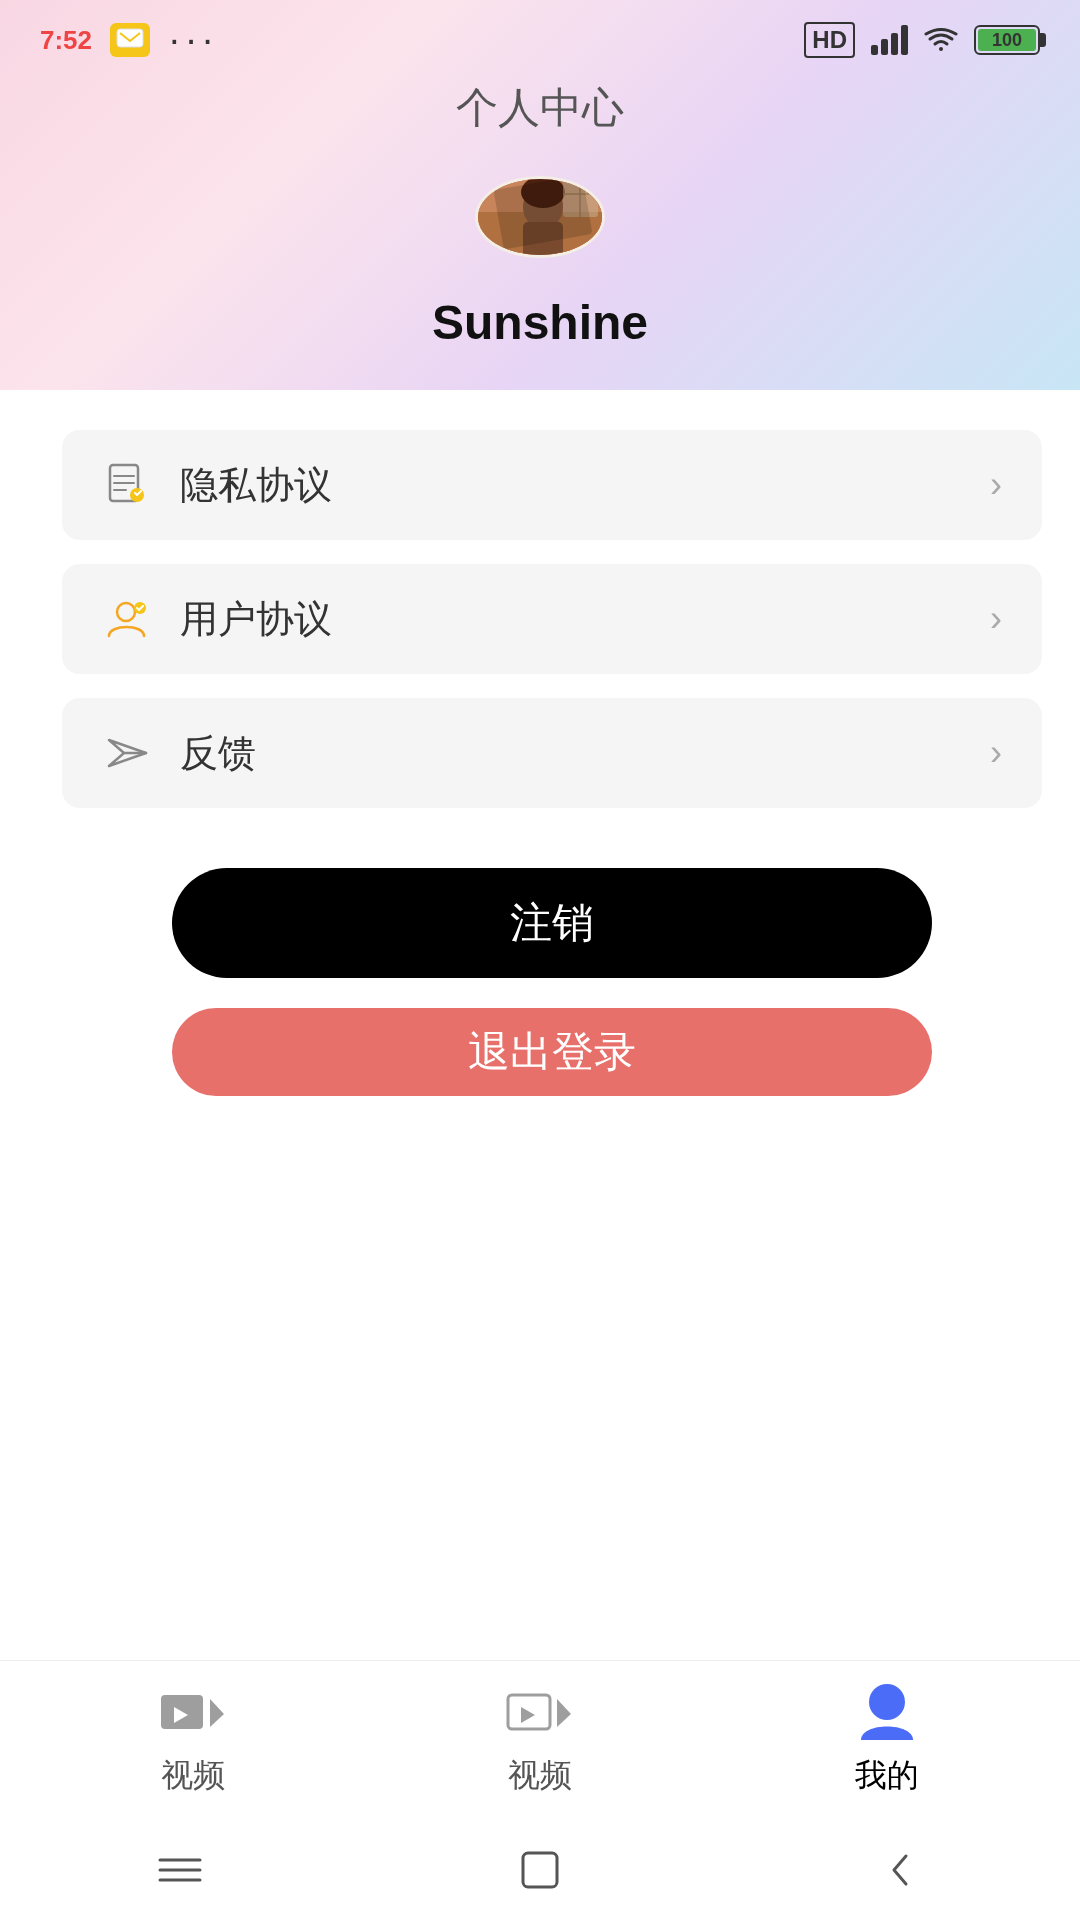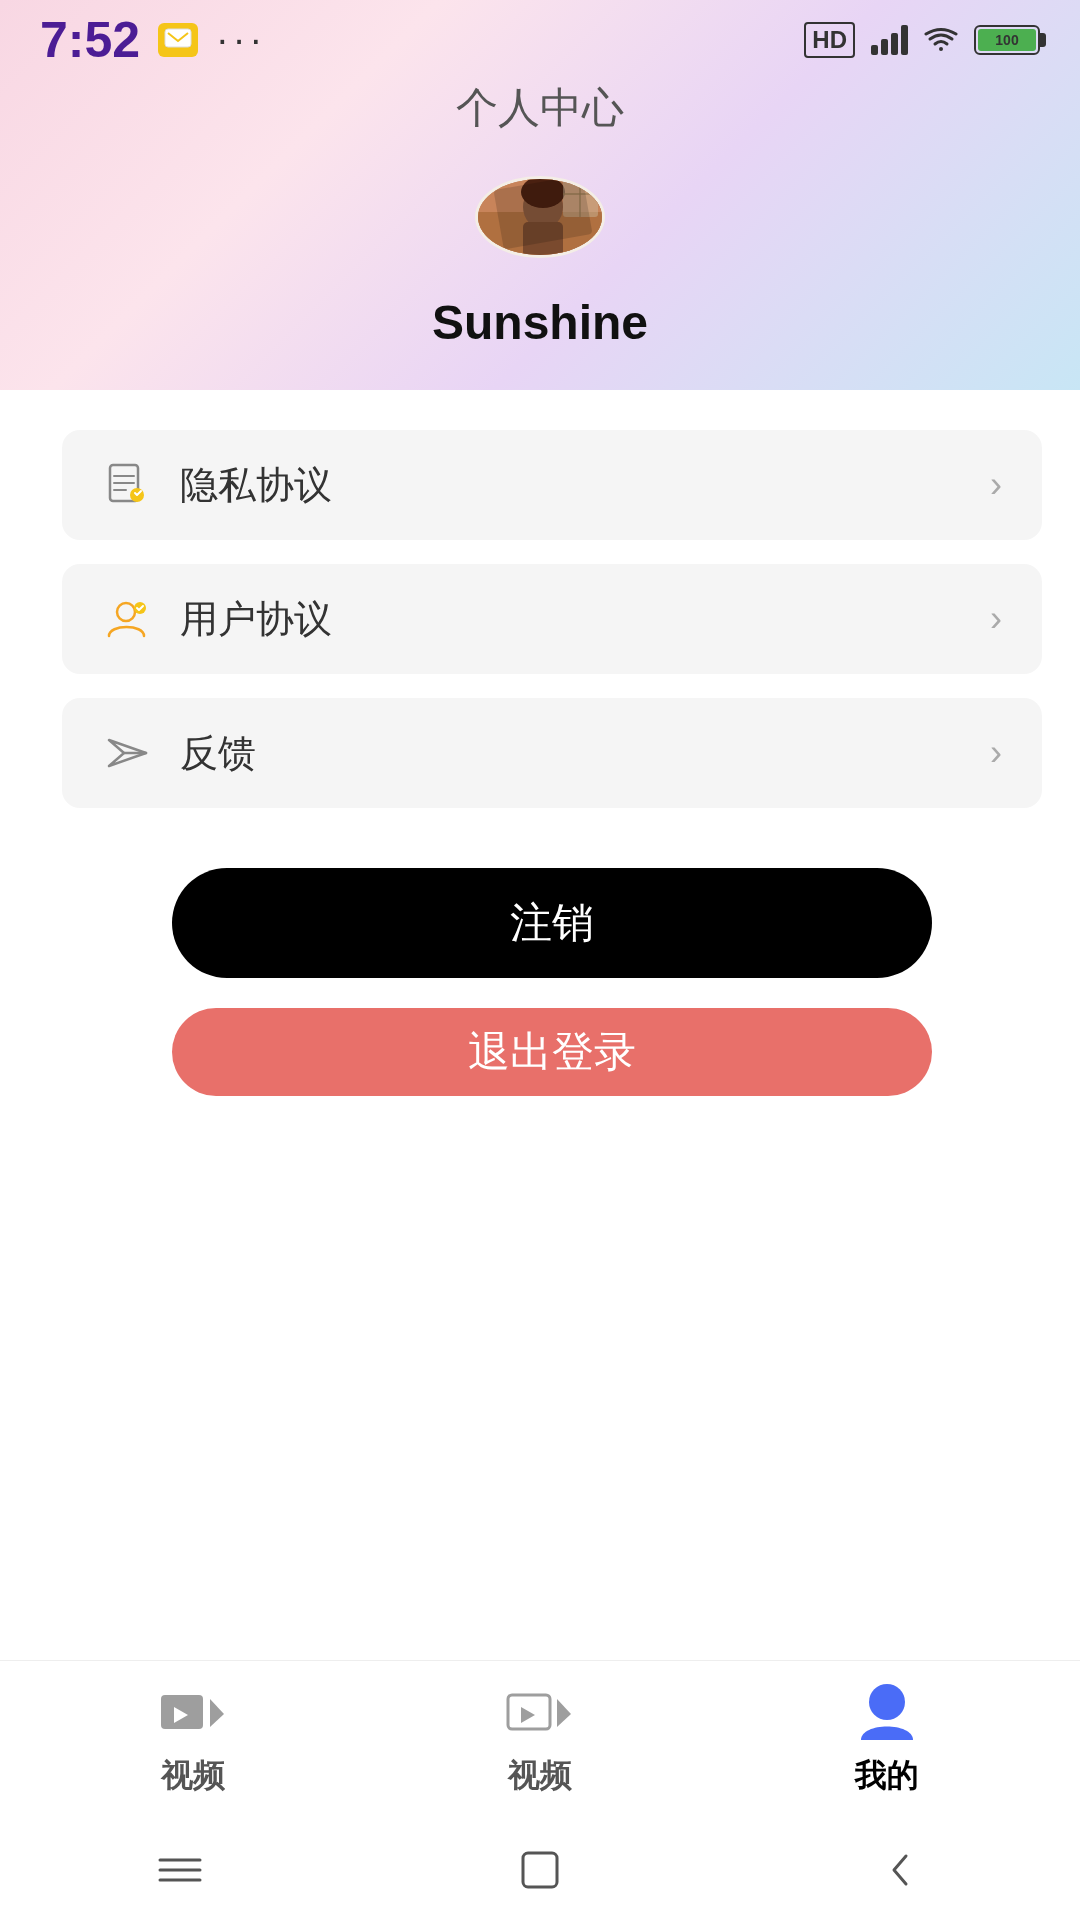--- a/index.html
+++ b/index.html
@@ -26,23 +26,23 @@
       justify-content: space-between;
       padding: 0 40px;
       z-index: 10;
     }
     .status-left {
       display: flex;
       align-items: center;
       gap: 18px;
     }
     .status-time {
-      font-size: 50px;
+      font-size: 26px;
       font-weight: 600;
-      color: #4c1d95;
+      color: #ef4444;
     }
     .status-icon-msg {
       width: 40px;
       height: 34px;
       background: #f5c518;
       border-radius: 6px;
       display: flex;
       align-items: center;
       justify-content: center;
     }
@@ -103,21 +103,21 @@
       border-radius: 0 3px 3px 0;
       position: absolute;
       right: -8px;
       top: 50%;
       transform: translateY(-50%);
     }
     .battery-text {
       position: absolute;
       width: 100%;
       text-align: center;
-      font-size: 14px;
+      font-size: 18px;
       font-weight: 700;
       color: #333;
       left: 0;
     }
 
     
     .header-area {
       position: absolute;
       top: 0;
       left: 0;
@@ -281,21 +281,21 @@
     .tab-icon {
       width: 70px;
       height: 60px;
       display: flex;
       align-items: center;
       justify-content: center;
     }
     .tab-label {
       font-size: 32px;
       color: #555;
-      font-weight: 700;
+      font-weight: 400;
     }
     .tab-label.active {
       color: #000000;
     }
 
     
     .nav-bar {
       position: absolute;
       bottom: 0;
       left: 0;

